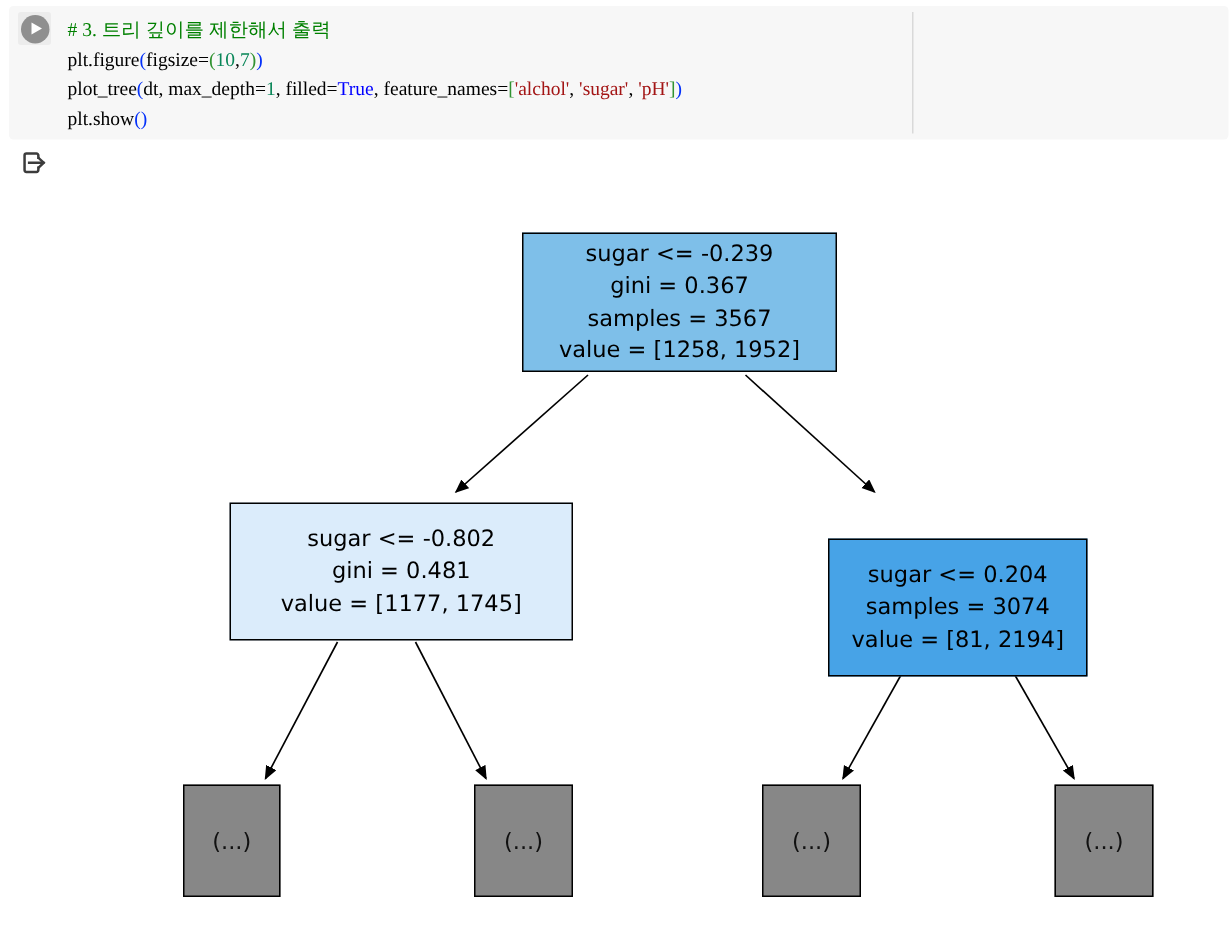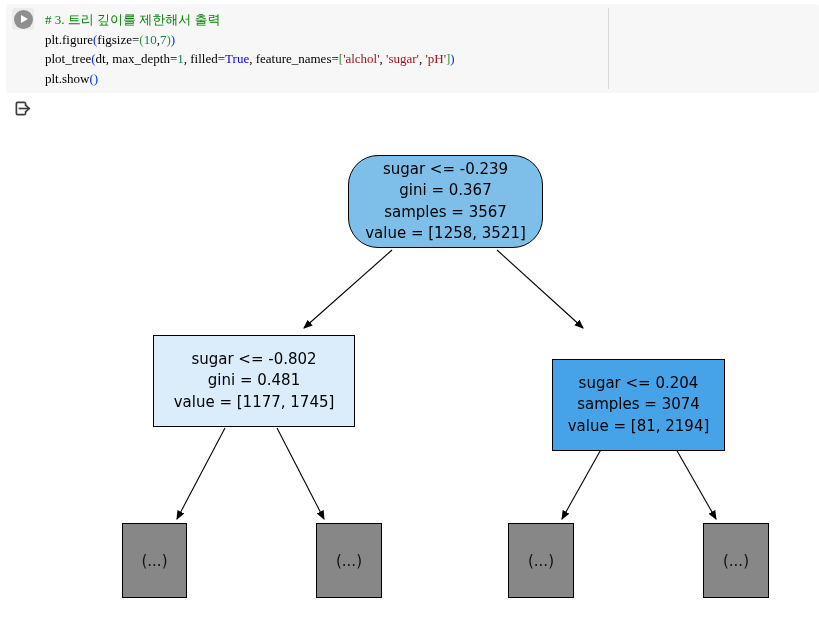--- a/index.html
+++ b/index.html
@@ -45,22 +45,22 @@
   .figure { position:absolute; left:0; top:130px; width:819px; height:501px; }
   .arrows { position:absolute; left:0; top:0; width:819px; height:501px; }
   .arrows line { stroke:#000; stroke-width:1.1; }
 
   .node {
     position:absolute; box-sizing:border-box; border:1.3px solid #000;
     text-align:center; color:#000;
     font-family:"DejaVu Sans", sans-serif; font-size:15px; line-height:21.5px;
     display:flex; flex-direction:column; justify-content:center;
   }
-  .node-root  { left:348px; top:25px;  width:195px; height:93px;border-radius:30px; }
-  .node-left  { left:153px; top:205px; width:202px; height:92px; }
+  .node-root  { left:348px; top:25px;  width:210px; height:93px; }
+  .node-left  { left:153px; top:205px; width:229px; height:92px; }
   .node-right { left:552px; top:205px; width:173px; height:92px; }
 
   .leaf {
     position:absolute; box-sizing:border-box; border:1.3px solid #000;
     display:flex; align-items:center; justify-content:center;
     font-family:"DejaVu Sans", sans-serif; font-size:15px; color:#111;
   }
   .leaf-1 { left:122px; top:393px; width:65px; height:75px; }
   .leaf-2 { left:316px; top:393px; width:66px; height:75px; }
   .leaf-3 { left:508px; top:393px; width:66px; height:75px; }
@@ -99,21 +99,21 @@
     <line x1="225" y1="298" x2="177" y2="389" marker-end="url(#ah)"></line>
     <line x1="277" y1="298" x2="324" y2="389" marker-end="url(#ah)"></line>
     <line x1="613" y1="298" x2="562" y2="389" marker-end="url(#ah)"></line>
     <line x1="664" y1="298" x2="716" y2="389" marker-end="url(#ah)"></line>
   </svg>
 
   <div class="node node-root" style="background: rgb(126, 191, 233);">
     <div>sugar &lt;= -0.239</div>
     <div>gini = 0.367</div>
     <div>samples = 3567</div>
-    <div>value = [1258, 3521]</div>
+    <div>value = [1258, 1952]</div>
   </div>
 
   <div class="node node-left" style="background: rgb(219, 236, 251);">
     <div>sugar &lt;= -0.802</div>
     <div>gini = 0.481</div>
     <div>value = [1177, 1745]</div>
   </div>
 
   <div class="node node-right" style="background: rgb(71, 163, 231); margin-top: 24px;">
     <div>sugar &lt;= 0.204</div>

